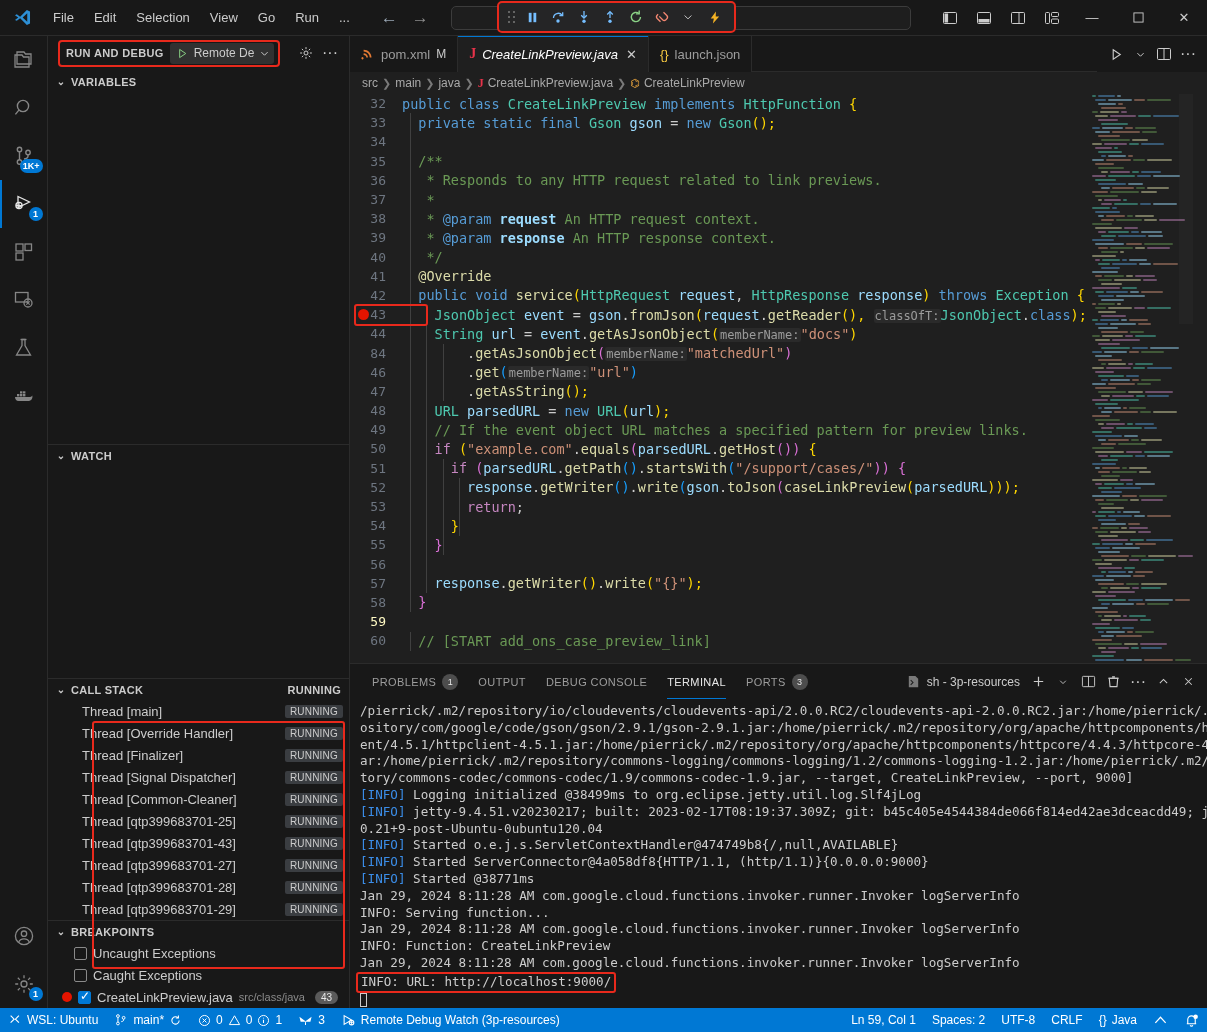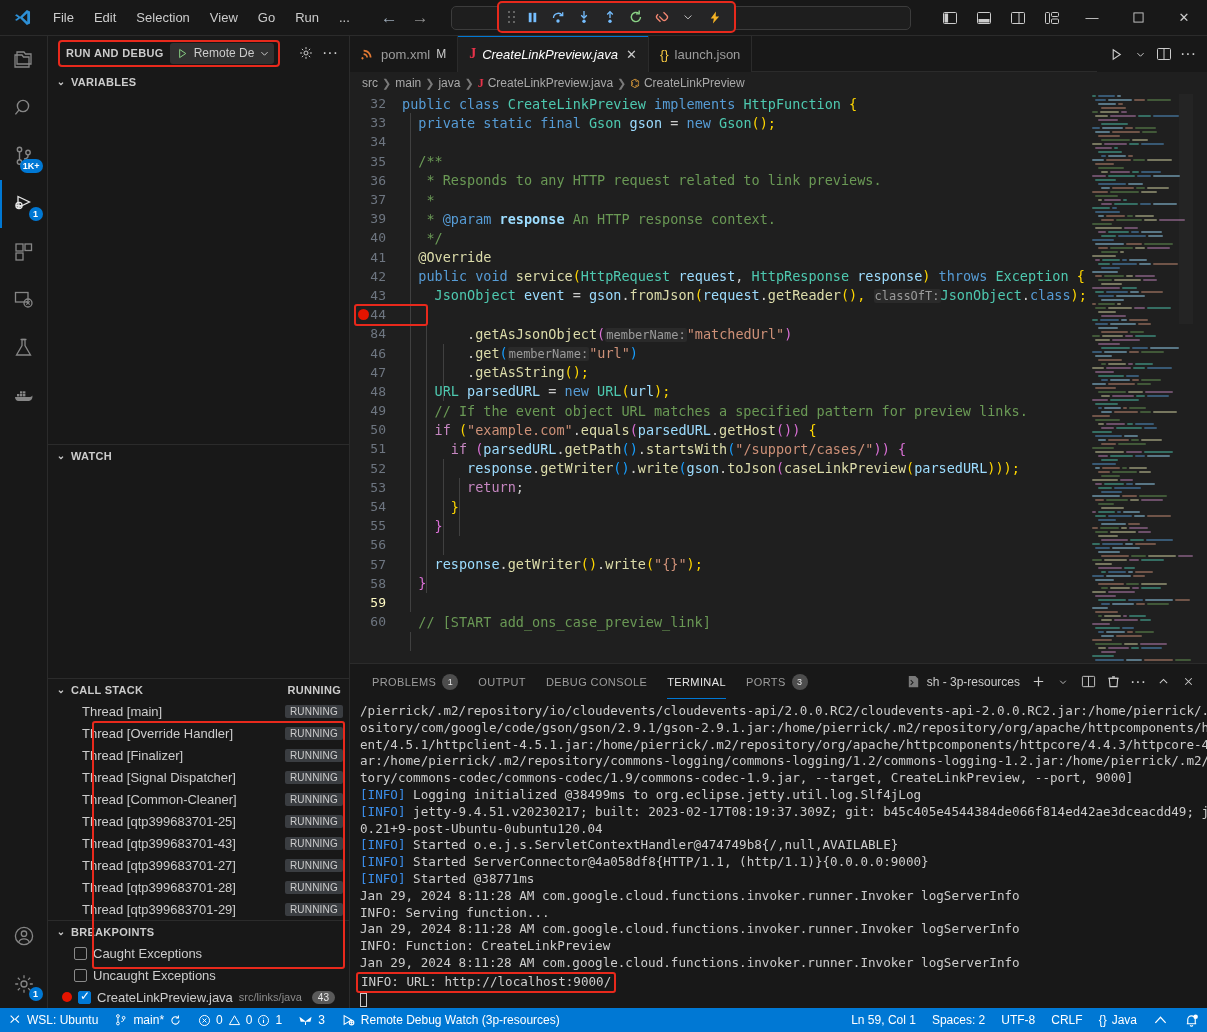--- a/index.html
+++ b/index.html
@@ -454,31 +454,31 @@
           </div>
         </div>
 
       <div class="section-header pane">
         <span class="chev">⌄</span>
         <span>BREAKPOINTS</span>
       </div>
       <div id="breakpoints-list">
           <div class="bp-row">
             <span class="cbx"></span>
-            <span>Caught Exceptions</span>
+            <span>Uncaught Exceptions</span>
           </div>
           <div class="bp-row">
             <span class="cbx"></span>
-            <span>Uncaught Exceptions</span>
+            <span>Caught Exceptions</span>
           </div>
           <div class="bp-row" style="padding-left: 14px;">
             <span class="bp-dot"></span>
             <span class="cbx checked"></span>
             <span>CreateLinkPreview.java</span>
-            <span class="bp-sub">src/links/java</span>
+            <span class="bp-sub">src/class/java</span>
             <span class="bp-line">43</span>
           </div>
         </div>
 
       <div class="callstack-box"></div>
     </div>
 
     <div class="editorarea">
       <div class="tabs">
         <div class="tab">
@@ -541,34 +541,35 @@
             <div class="line"><span class="ln">33</span><span class="code"><span class="kw">  private </span><span class="kw">static </span><span class="kw">final </span><span class="typ">Gson </span><span class="var">gson</span><span class="pun"> = </span><span class="kw">new </span><span class="typ">Gson</span><span class="pl">();</span></span></div>
             <span style="position: absolute; left: 60px; top: 19.2px; width: 1px; height: 19.2px; background: rgb(64, 64, 64);"></span>
             <div class="line"><span class="ln">34</span><span class="code"></span></div>
             <span style="position: absolute; left: 60px; top: 38.4px; width: 1px; height: 19.2px; background: rgb(64, 64, 64);"></span>
             <div class="line"><span class="ln">35</span><span class="code"><span class="cmt">  /**</span></span></div>
             <span style="position: absolute; left: 60px; top: 57.6px; width: 1px; height: 19.2px; background: rgb(64, 64, 64);"></span>
             <div class="line"><span class="ln">36</span><span class="code"><span class="cmt">   * Responds to any HTTP request related to link previews.</span></span></div>
             <span style="position: absolute; left: 60px; top: 76.8px; width: 1px; height: 19.2px; background: rgb(64, 64, 64);"></span>
             <div class="line"><span class="ln">37</span><span class="code"><span class="cmt">   *</span></span></div>
             <span style="position: absolute; left: 60px; top: 96px; width: 1px; height: 19.2px; background: rgb(64, 64, 64);"></span>
+            <div class="line"><span class="ln">38</span><span class="code"><span class="cmt">   * </span><span class="doctag">@param </span><span class="docparam">request</span><span class="cmt"> An HTTP request context.</span></span></div>
             <span style="position: absolute; left: 60px; top: 115.2px; width: 1px; height: 19.2px; background: rgb(64, 64, 64);"></span>
             <div class="line"><span class="ln">39</span><span class="code"><span class="cmt">   * </span><span class="doctag">@param </span><span class="docparam">response</span><span class="cmt"> An HTTP response context.</span></span></div>
             <span style="position: absolute; left: 60px; top: 134.4px; width: 1px; height: 19.2px; background: rgb(64, 64, 64);"></span>
             <div class="line"><span class="ln">40</span><span class="code"><span class="cmt">   */</span></span></div>
             <span style="position: absolute; left: 60px; top: 153.6px; width: 1px; height: 19.2px; background: rgb(64, 64, 64);"></span>
             <div class="line"><span class="ln">41</span><span class="code"><span class="fn">  @Override</span></span></div>
             <span style="position: absolute; left: 60px; top: 172.8px; width: 1px; height: 19.2px; background: rgb(64, 64, 64);"></span>
             <div class="line"><span class="ln">42</span><span class="code"><span class="kw">  public </span><span class="kw">void </span><span class="fn">service</span><span class="pl">(</span><span class="typ">HttpRequest </span><span class="var">request</span><span class="pun">, </span><span class="typ">HttpResponse </span><span class="var">response</span><span class="pl">) </span><span class="kw">throws </span><span class="typ">Exception </span><span class="pl">{</span></span></div>
             <span style="position: absolute; left: 60px; top: 192px; width: 1px; height: 19.2px; background: rgb(64, 64, 64);"></span>
             <div class="line"><span class="ln">43</span><span class="code"><span class="typ">    JsonObject </span><span class="var">event</span><span class="pun"> = </span><span class="var">gson</span><span class="pun">.</span><span class="fn">fromJson</span><span class="pl">(</span><span class="var">request</span><span class="pun">.</span><span class="fn">getReader</span><span class="pl">(), </span><span class="hint">classOfT:</span><span class="typ">JsonObject</span><span class="pun">.</span><span class="kw">class</span><span class="pl">);</span></span></div>
             <span class="bp-mark" style="top: 215.2px;"></span>
             <span style="position: absolute; left: 60px; top: 211.2px; width: 1px; height: 19.2px; background: rgb(64, 64, 64);"></span>
             <span style="position: absolute; left: 76.3px; top: 211.2px; width: 1px; height: 19.2px; background: rgb(64, 64, 64);"></span>
-            <div class="line"><span class="ln">44</span></div>
+            <div class="line"><span class="ln">44</span><span class="code"><span class="typ">    String </span><span class="var">url</span><span class="pun"> = </span><span class="var">event</span><span class="pun">.</span><span class="fn">getAsJsonObject</span><span class="pl">(</span><span class="hint">memberName:</span><span class="str">"docs"</span><span class="pl">)</span></span></div>
             <span style="position: absolute; left: 60px; top: 230.4px; width: 1px; height: 19.2px; background: rgb(64, 64, 64);"></span>
             <span style="position: absolute; left: 76.3px; top: 230.4px; width: 1px; height: 19.2px; background: rgb(64, 64, 64);"></span>
             <div class="line"><span class="ln">84</span><span class="code"><span class="pun">        .</span><span class="fn">getAsJsonObject</span><span class="pl2">(</span><span class="hint">memberName:</span><span class="str">"matchedUrl"</span><span class="pl2">)</span></span></div>
             <span style="position: absolute; left: 60px; top: 249.6px; width: 1px; height: 19.2px; background: rgb(64, 64, 64);"></span>
             <span style="position: absolute; left: 76.3px; top: 249.6px; width: 1px; height: 19.2px; background: rgb(64, 64, 64);"></span>
             <span style="position: absolute; left: 92.6px; top: 249.6px; width: 1px; height: 19.2px; background: rgb(64, 64, 64);"></span>
             <div class="line"><span class="ln">46</span><span class="code"><span class="pun">        .</span><span class="fn">get</span><span class="pl3">(</span><span class="hint">memberName:</span><span class="str">"url"</span><span class="pl3">)</span></span></div>
             <span style="position: absolute; left: 60px; top: 268.8px; width: 1px; height: 19.2px; background: rgb(64, 64, 64);"></span>
             <span style="position: absolute; left: 76.3px; top: 268.8px; width: 1px; height: 19.2px; background: rgb(64, 64, 64);"></span>
             <span style="position: absolute; left: 92.6px; top: 268.8px; width: 1px; height: 19.2px; background: rgb(64, 64, 64);"></span>

